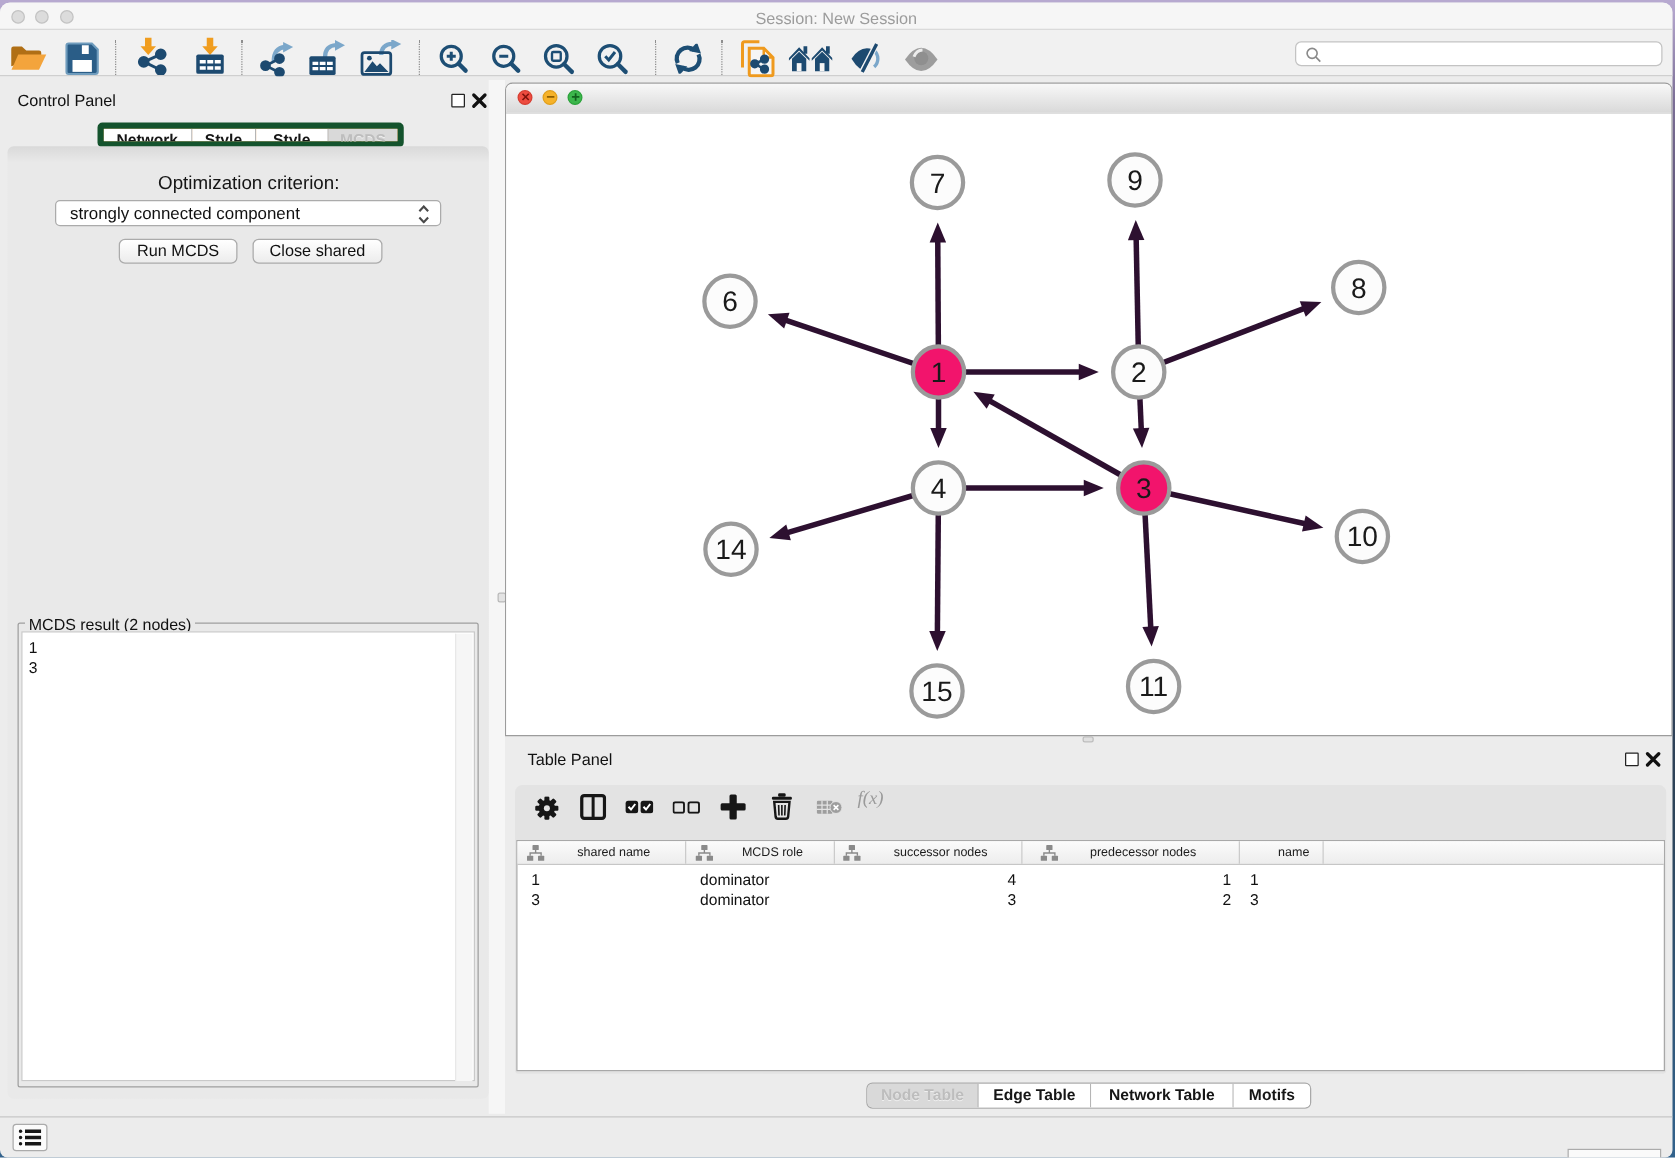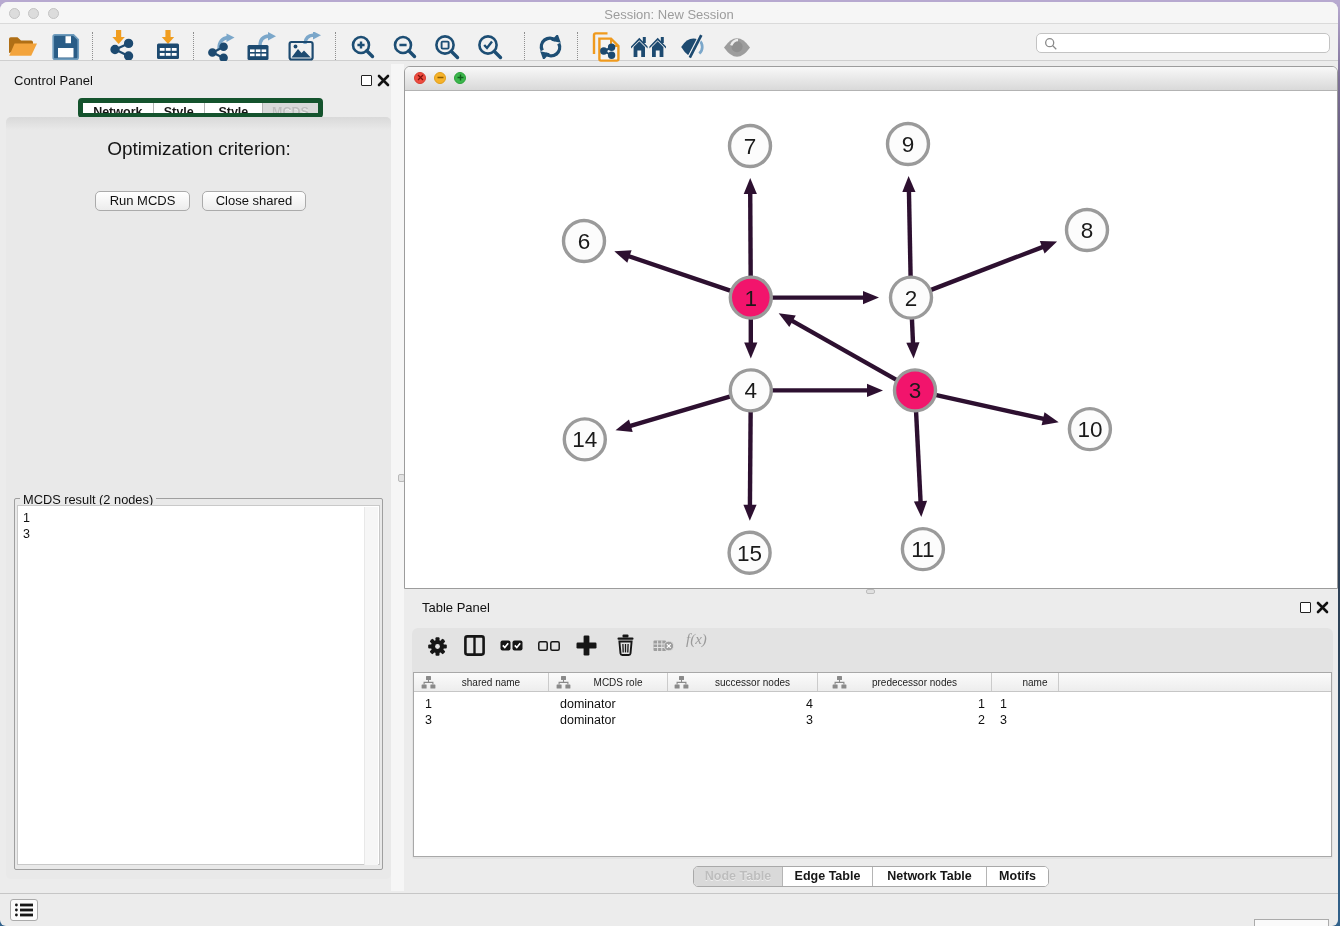--- a/index.html
+++ b/index.html
@@ -23,21 +23,21 @@
 #cp-title { position:absolute; left:14px; top:71px; font-size:13px; color:#111; }
 .hdr-max { position:absolute; width:11px; height:11px; border:1.6px solid #222; border-radius:1px; background:#fff; }
 .tabs { position:absolute; display:flex; height:20px; border-radius:4px; overflow:hidden;
   border:5px solid #14532d; background:#fdba74; }
 .tabs .tab { font-size:12.5px; font-weight:700; color:#161616; text-align:center; line-height:18px;
   border-right:1px solid #b5b5b5; background:#fff; }
 .tabs .tab:last-child { border-right:none; }
 .tabs .tab.sel { background:#d9d9d9; color:#bdbdbd; text-shadow:0 1px 0 #efefef; }
 #cp-body { position:absolute; left:6px; top:115px; width:385px; height:762px;
   background:linear-gradient(#d9d9d9, #e9e9e9 13px); border-radius:5px; }
-#opt-label { position:absolute; left:0px; top:136px; width:398px; text-align:center; font-size:19px; color:#151515; }
+#opt-label { position:absolute; left:0px; top:136px; width:398px; text-align:center; font-size:15px; color:#151515; }
 #cp-select { position:absolute; left:44px; top:158px; width:309px; height:21px; background:#fff;
   border:1px solid #ababab; border-radius:4px; font-size:13.5px; color:#111; line-height:19px; padding-left:11px; }
 .btn { position:absolute; height:20px; background:linear-gradient(#ffffff,#ececec);
   border:1px solid #ababab; border-radius:5px; font-size:13px; color:#111; text-align:center; line-height:18px; }
 #mcds-fs { position:absolute; left:14px; top:496px; width:369px; height:372px;
   border:1px solid #9f9f9f; border-radius:2px; }
 #mcds-fs .legend { position:absolute; left:5px; top:-7px; background:#e9e9e9; padding:0 3px;
   font-size:12.8px; color:#111; }
 #mcds-white { position:absolute; left:2px; top:6px; width:363px; height:360px; background:#fff;
   border:1px solid #c9c9c9; }
@@ -255,20 +255,26 @@
   <path d="M2 2 L11 11 M11 2 L2 11" stroke="#111" stroke-width="2.6" stroke-linecap="round"></path>
 </svg>
 <div class="tabs" style="left:78px;top:96px;width:245px">
   <div class="tab" style="width:73px">Network</div>
   <div class="tab" style="width:53px">Style</div>
   <div class="tab" style="width:60px">Style</div>
   <div class="tab sel" style="width:57px">MCDS</div>
 </div>
 <div id="cp-body"></div>
 <div id="opt-label">Optimization criterion:</div>
+<div id="cp-select">strongly connected component
+  <svg class="abs" style="right:8px;top:3px" width="10" height="15" viewBox="0 0 10 15">
+    <path d="M1.5 5 L5 1.2 L8.5 5" fill="none" stroke="#4a4a4a" stroke-width="1.7"></path>
+    <path d="M1.5 10 L5 13.8 L8.5 10" fill="none" stroke="#4a4a4a" stroke-width="1.7"></path>
+  </svg>
+</div>
 <div class="btn" style="left:95px;top:189px;width:95px">Run MCDS</div>
 <div class="btn" style="left:202px;top:189px;width:104px">Close shared</div>
 <div id="mcds-fs">
   <div class="legend">MCDS result (2 nodes)</div>
   <div id="mcds-white">
     <div id="mcds-scroll"></div>
     <div class="abs" style="left:5px;top:4px;font-size:12.5px;color:#111;line-height:16px">1<br>3</div>
   </div>
 </div>
 <div id="vsplit-handle"></div>

